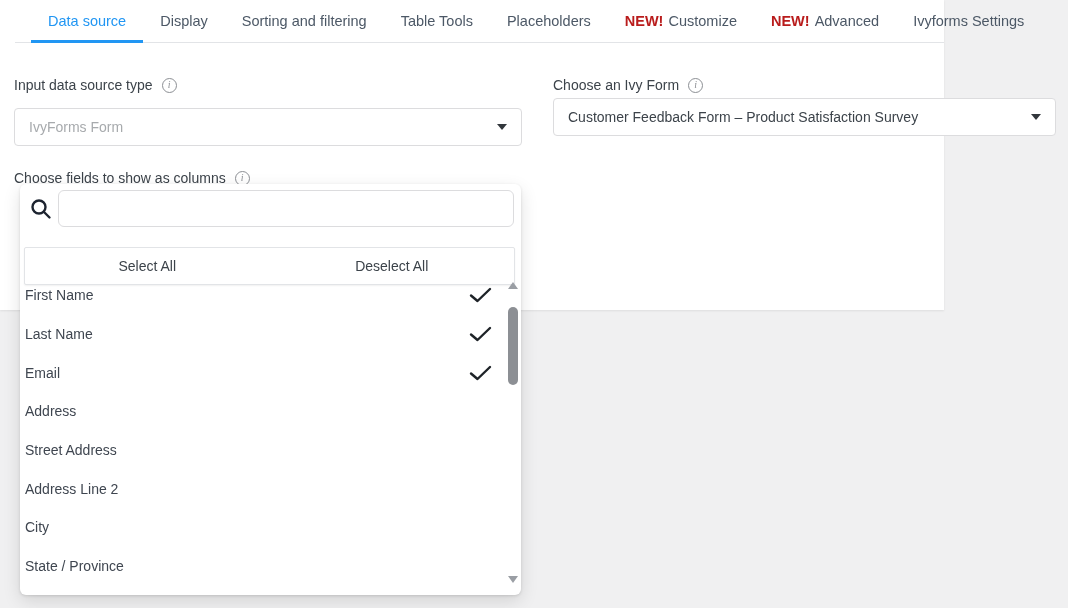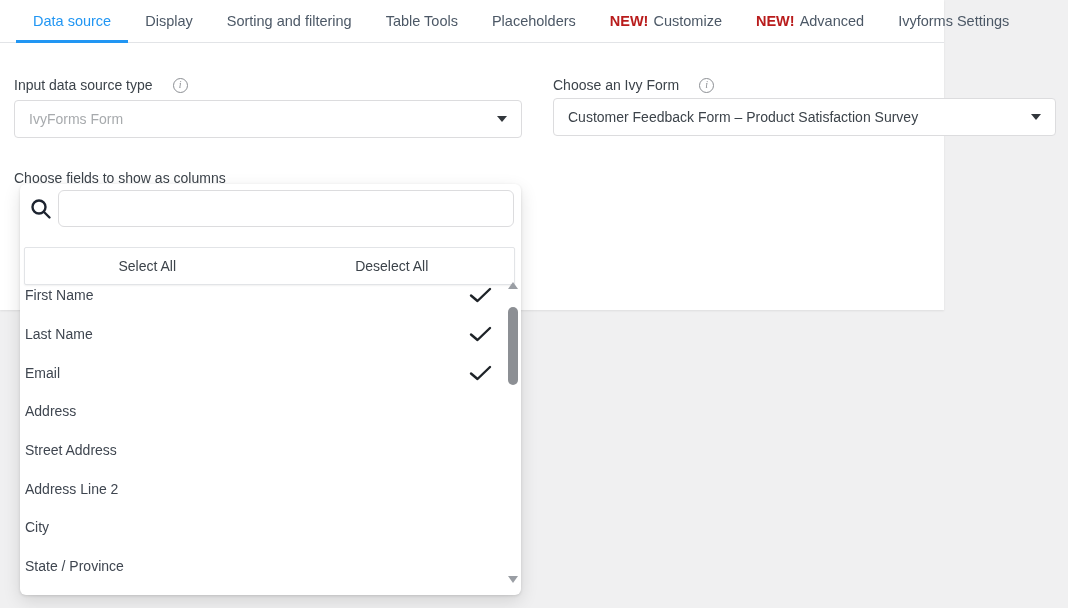--- a/index.html
+++ b/index.html
@@ -11,20 +11,21 @@
     overflow:hidden;
     font-size:14px;
     color:#3c434a;
   }
 
   
   .card {
     position:absolute; left:0; top:0; width:944px; height:310px;
     background:#ffffff;
     box-shadow:0 1px 2px rgba(0,0,0,0.08);
+    padding-left:15px;
   }
 
   
   .tabbar {
     display:flex; align-items:stretch;
     height:43px; padding-left:16px;
     border-bottom:1px solid #e2e4e7;
   }
   .tab {
     position:relative;
@@ -39,21 +40,21 @@
   .tab .new-prefix:empty { display:none; margin:0; }
   .tab.active { color:#2196f3; }
   .tab.active::after {
     content:""; position:absolute; left:0; right:0; bottom:-1px;
     height:3px; background:#2196f3;
   }
 
   
   .field-label {
     position:absolute;
-    display:flex; align-items:center; gap:20px;
+    display:flex; align-items:center; gap:9px;
     font-size:14px; color:#3c434a;
     height:16px;
   }
   .info-icon {
     display:inline-flex; align-items:center; justify-content:center;
     width:15px; height:15px;
     border:1px solid #8c8f94; border-radius:50%;
     color:#8c8f94; font-size:10px; font-family:"Liberation Serif",serif;
     font-style:italic; line-height:1;
   }
@@ -183,31 +184,31 @@
   <div class="field-label" style="left:14px; top:77px;">
     <span>Input data source type</span>
     <span class="info-icon">i</span>
   </div>
 
   <div class="field-label" style="left:553px; top:77px;">
     <span>Choose an Ivy Form</span>
     <span class="info-icon">i</span>
   </div>
 
-  <div class="select-box" style="left:14px; top:100px; width:508px;justify-content:flex-end;">
+  <div class="select-box" style="left:14px; top:108px; width:508px;justify-content:flex-end;">
     <span class="value placeholder">IvyForms Form</span>
     <span class="caret-down"></span>
   </div>
 
   <div class="select-box" style="left:553px; top:98px; width:503px;">
     <span class="value">Customer Feedback Form – Product Satisfaction Survey</span>
     <span class="caret-down"></span>
   </div>
 
-  <div class="field-label" style="left:14px; top:170px;flex-direction:column;">
+  <div class="field-label" style="left:14px; top:170px;">
     <span>Choose fields to show as columns</span>
     <span class="info-icon">i</span>
   </div>
 
 </div>
 
 <div class="dropdown-panel">
 
   <div class="search-row">
     <span class="search-icon">

